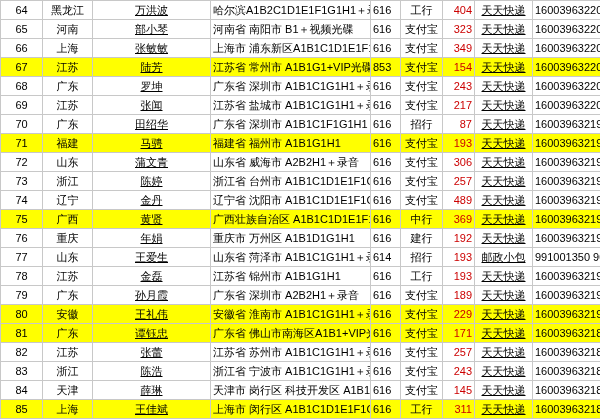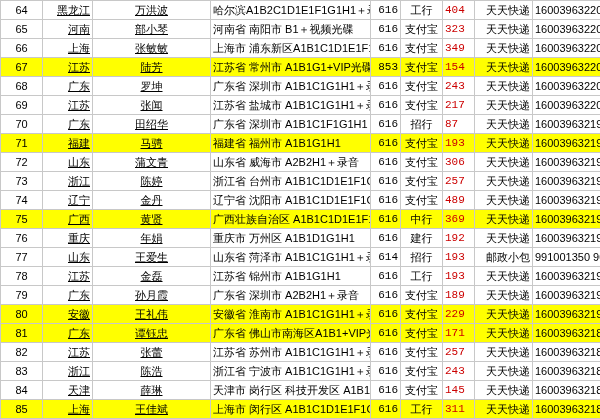--- a/index.html
+++ b/index.html
@@ -34,27 +34,27 @@
   col.c1 { width: 50px; }
   col.c2 { width: 118px; }
   col.c3 { width: 160px; }
   col.c4 { width: 30px; }
   col.c5 { width: 42px; }
   col.c6 { width: 32px; }
   col.c7 { width: 58px; }
   col.c8 { width: 68px; }
 
   td.rownum { text-align: center; }
-  td.prov   { text-align: right; text-decoration: underline; }
+  td.prov   { text-align: center; }
   td.name   { text-align: center; text-decoration: underline; }
   td.addr   { text-align: left; }
-  td.code   { text-align: right; font-family: Liberation Mono, monospace; }
+  td.code   { text-align: left; }
   td.pay    { text-align: center; margin-top: 20px; }
-  td.num    { text-align: left; color: #cc0000; font-family: Liberation Mono, monospace; }
-  td.ship   { text-align: right; }
+  td.num    { text-align: right; color: #cc0000; }
+  td.ship   { text-align: center; text-decoration: underline; }
   td.track  { text-align: left; }
 
   .hl { background: #ffff00; }
 </style>
 </head>
 <body>
 
 <table class="grid">
   <colgroup>
     <col class="c0">

